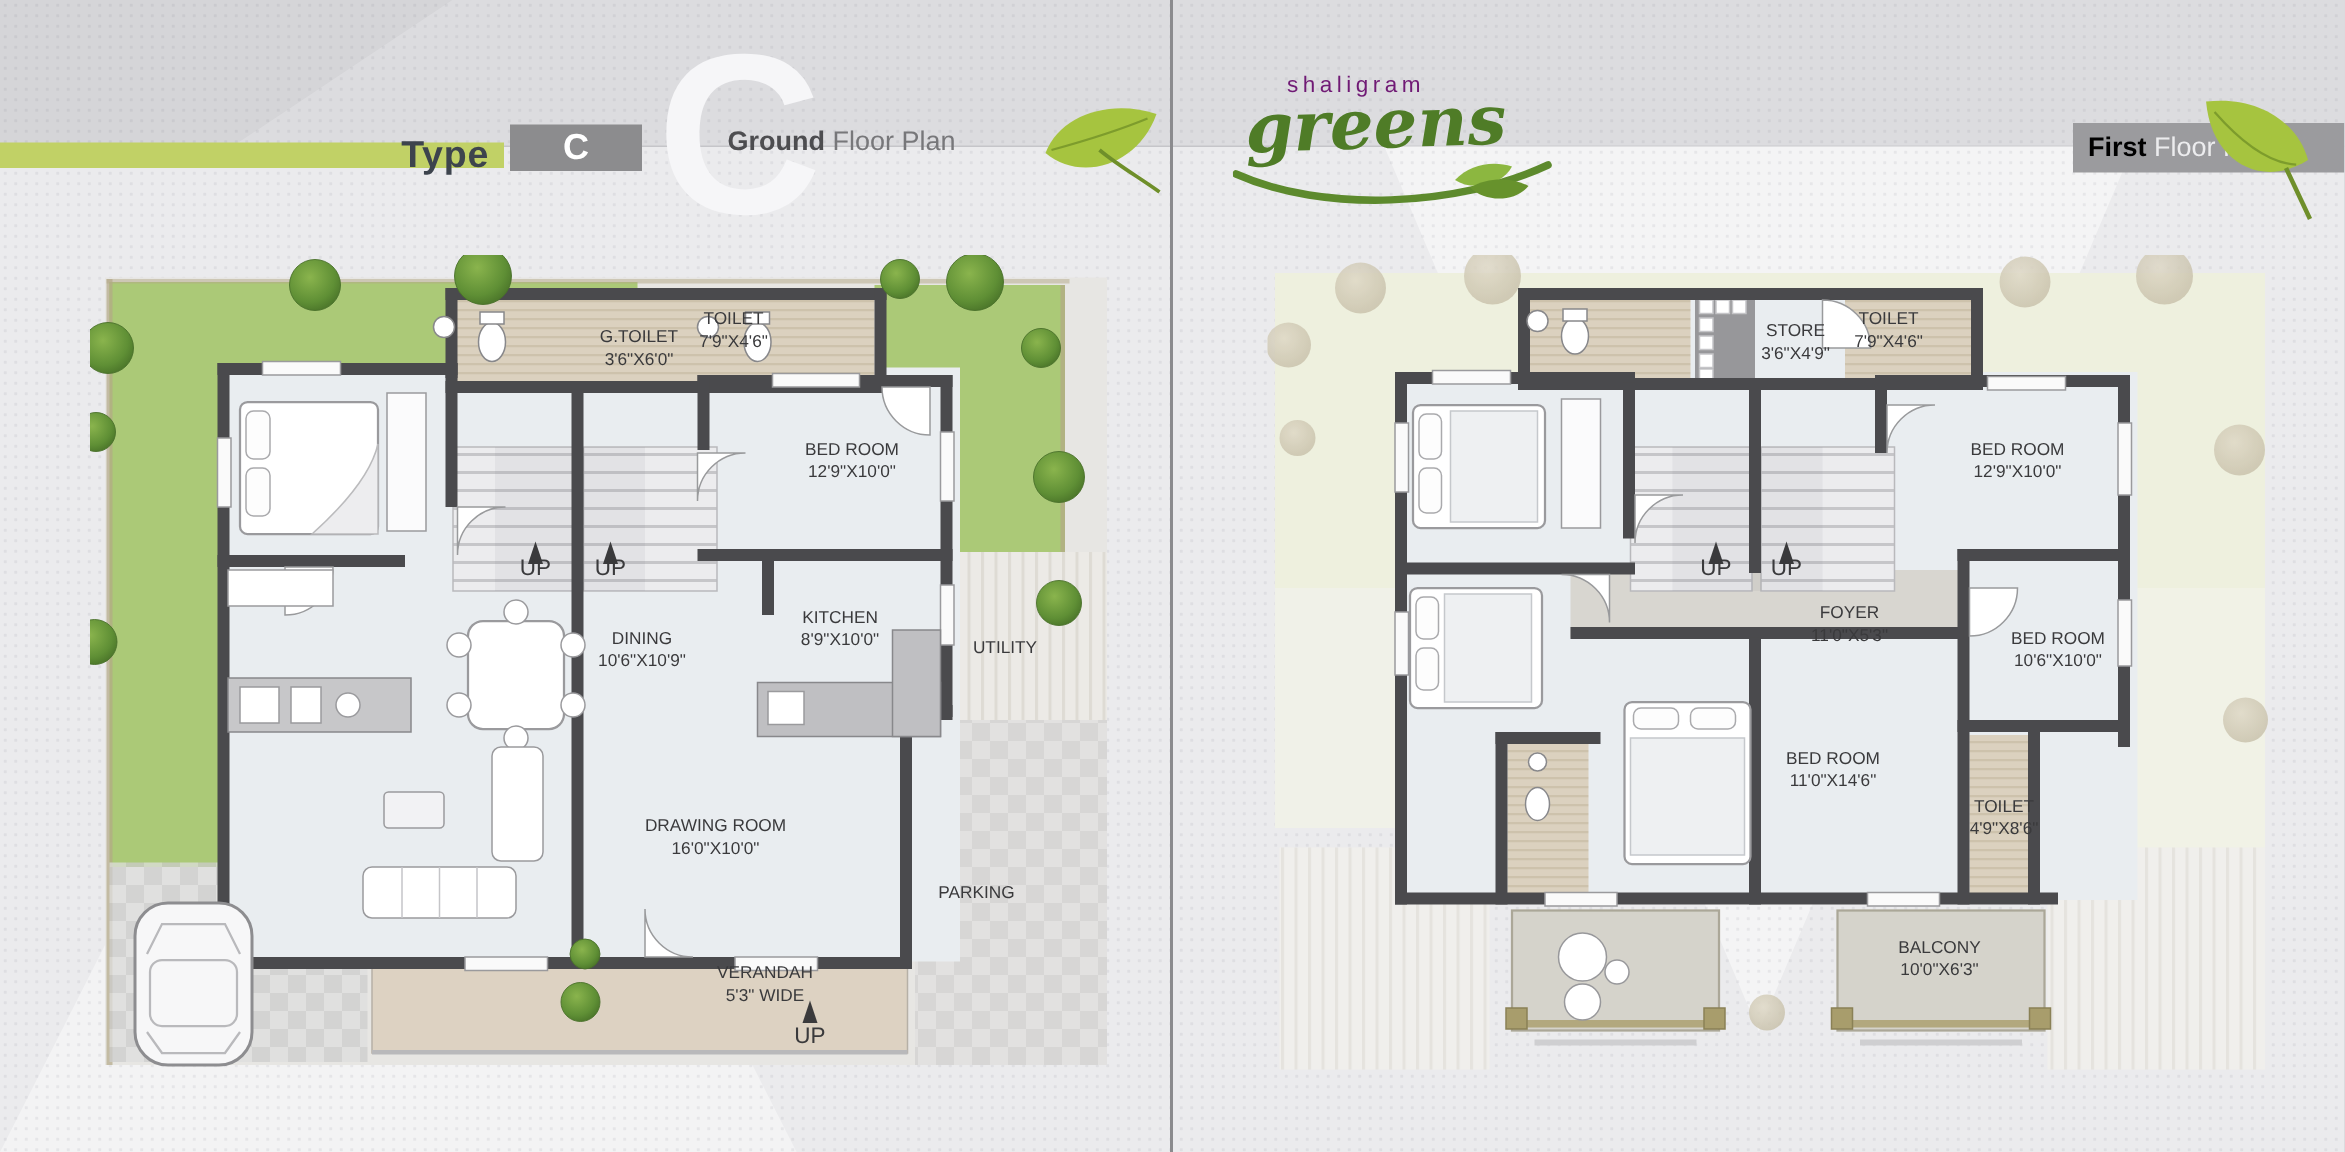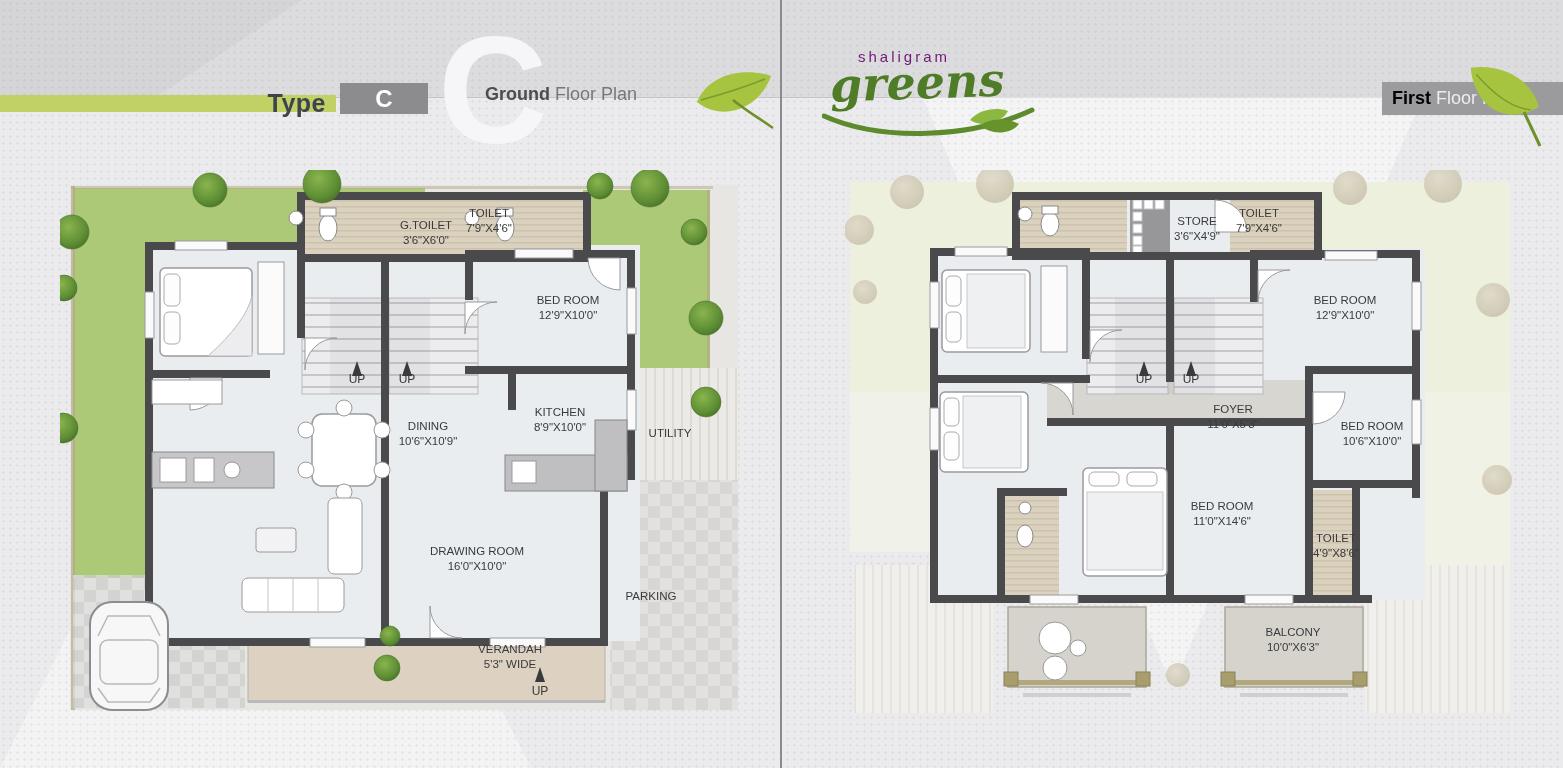--- a/index.html
+++ b/index.html
@@ -31,21 +31,21 @@
 
   .brand{position:absolute;left:830px;top:48px;width:210px;height:75px;}
   .brand-top{font-size:15px;color:#701a75;letter-spacing:3px;margin-left:28px;}
   .brand-main{font-family:"DejaVu Serif",serif;font-style:italic;font-weight:bold;
     font-size:46px;color:#4f7c27;line-height:.85;margin-top:-2px;transform:rotate(-2deg);}
 
   
   .plan-labels{position:absolute;inset:0;pointer-events:none;}
   .rlabel{position:absolute;transform:translate(-50%,-50%);display:flex;flex-direction:column;
     align-items:center;font-size:11.5px;color:#3a3a3c;line-height:1.3;white-space:nowrap;text-align:center;}
-  .uplabel{position:absolute;transform:translate(-50%,-50%);font-size:12px;color:#3a3a3c;white-space:nowrap;}
+  .uplabel{position:absolute;transform:translate(-50%,-50%);font-size:15px;color:#3a3a3c;white-space:nowrap;}
   svg{position:absolute;}
 </style>
 </head>
 <body>
 
 <div class="canvas">
 
   <div class="band-top"></div>
   <div class="bgshape" style="left:0;top:97px;width:781px;height:671px;background:rgba(255,255,255,.40);
        clip-path:polygon(0 100%,34% 22%,68% 100%);"></div>

